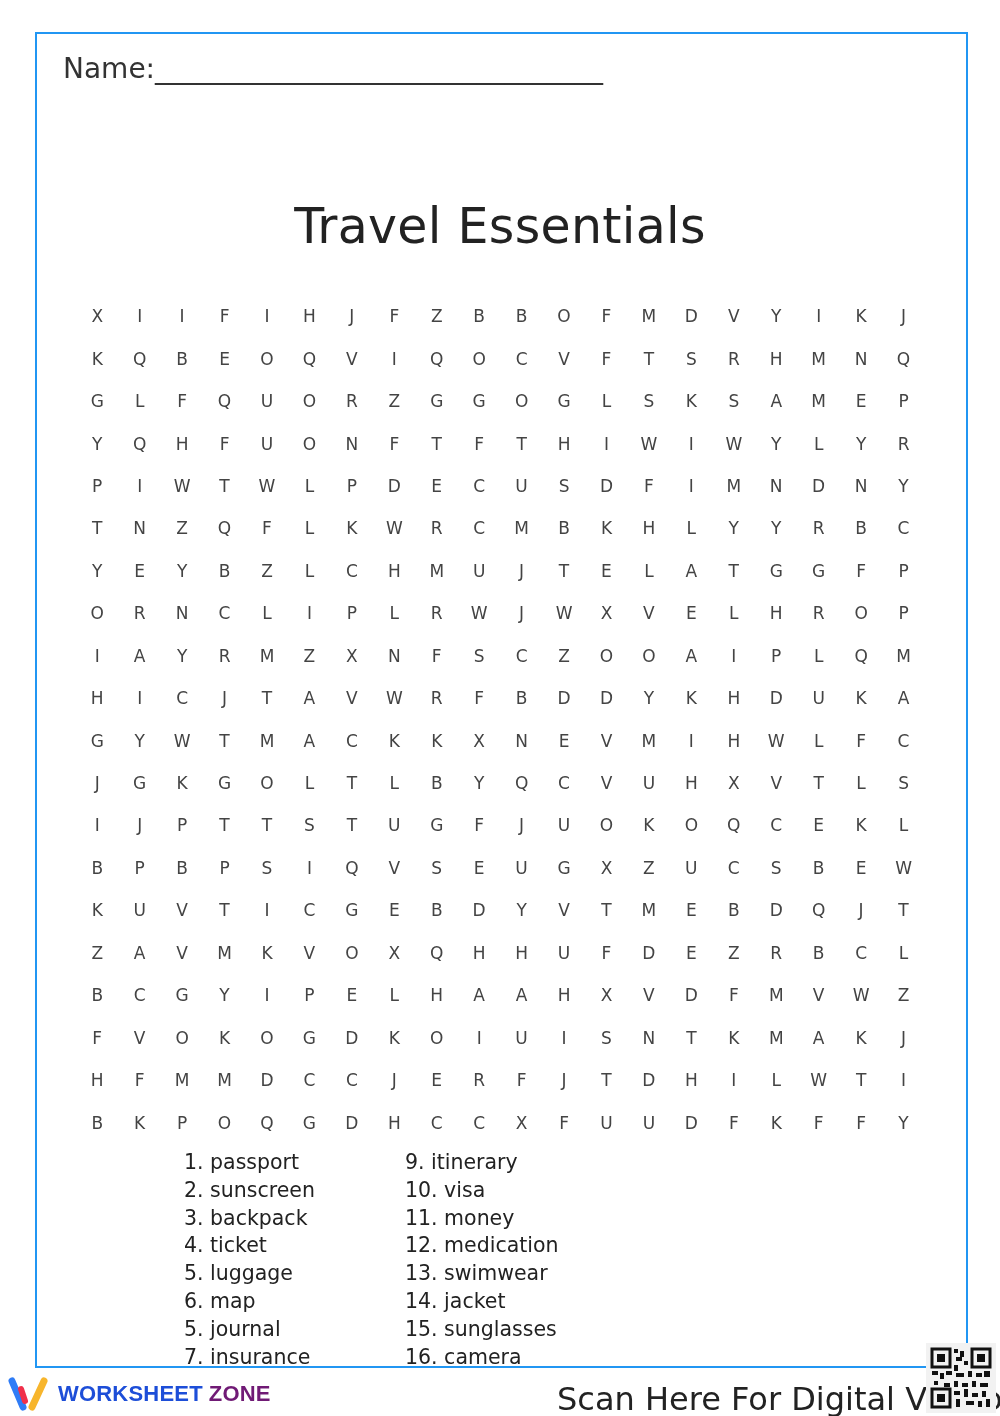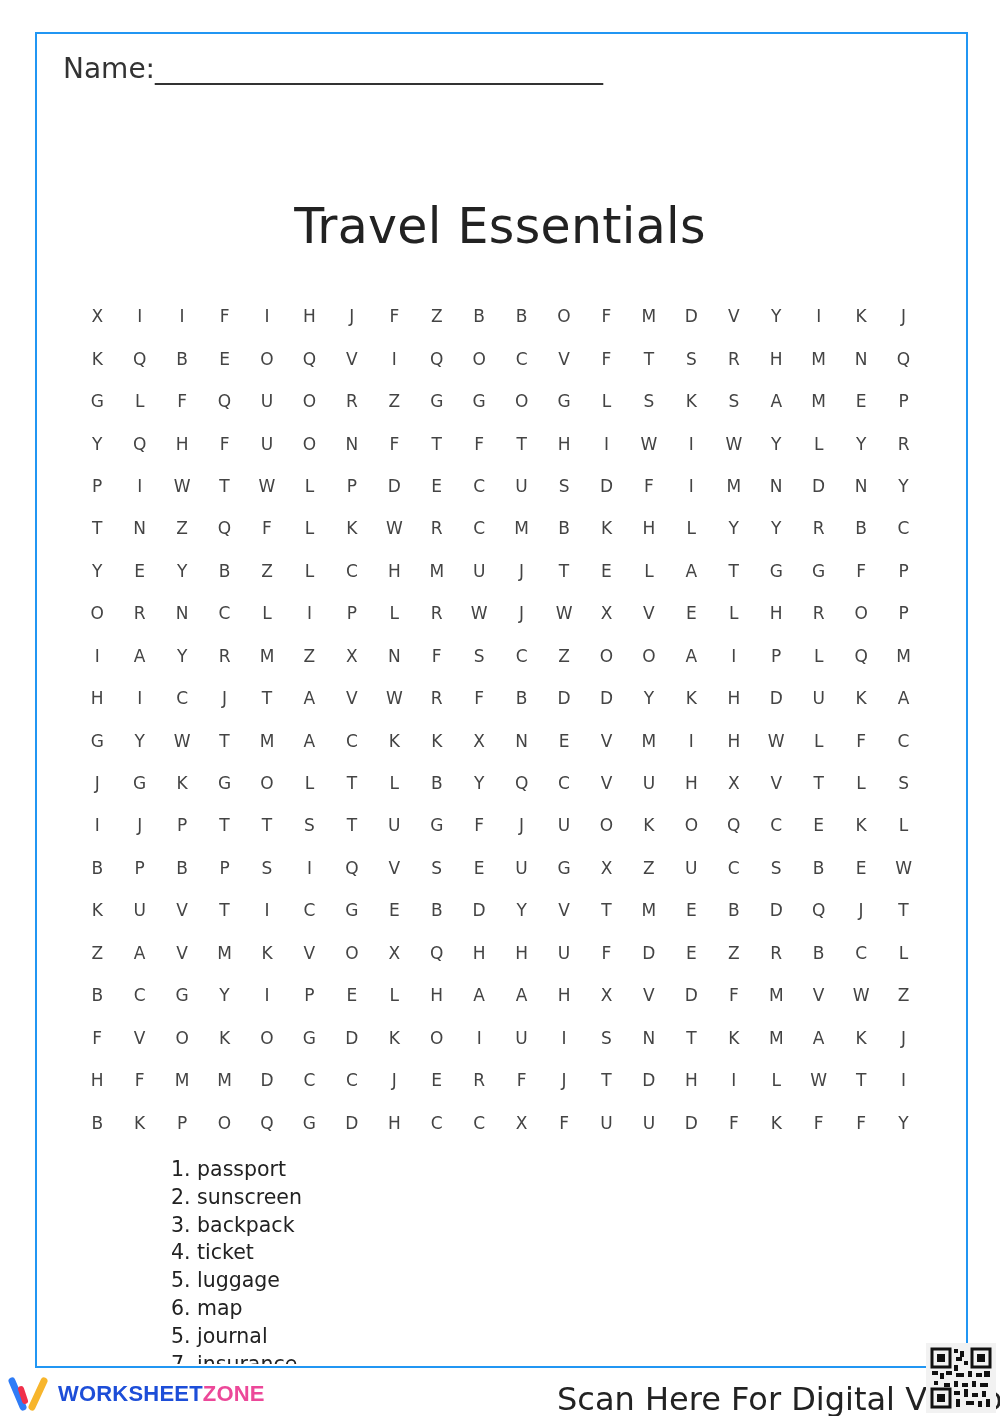--- a/index.html
+++ b/index.html
@@ -31,37 +31,37 @@
   }
   .cell {
     display: flex; align-items: center; justify-content: center;
     font-family: "DejaVu Sans", sans-serif; font-size: 17px; color: #444;
     font-weight: normal;
   }
   .words {
     position: absolute; top: 1149px; left: 0; width: 1000px; height: 215px; overflow: hidden;
   }
   .wcol { position: absolute; top: 0; }
-  .wcol.c1 { left: 171px; margin-top: 7px; }
+  .wcol.c1 { left: 184px; }
   .wcol.c2 { left: 405px; }
   .wcol.c3 { left: 624px; }
   .word {
     font-family: "DejaVu Sans", sans-serif; font-size: 20.5px; color: #222;
     line-height: 27.8px; height: 27.8px; white-space: nowrap;
   }
   .footer-logo {
     position: absolute; left: 8px; top: 1376px; height: 36px;
     display: flex; align-items: center;
   }
   .logo-text {
     font-family: "Liberation Sans", sans-serif; font-weight: bold; font-size: 22px;
     margin-left: 8px; letter-spacing: 0.2px;
   }
   .logo-text .w1 { color: #1d4ed8; }
-  .logo-text .w2 { color: #ec4899; }
+  .logo-text .w2 { color: #701a75; margin-left: 6px; }
   .scan-text {
     position: absolute; left: 557px; top: 1380px;
     font-family: "DejaVu Sans", sans-serif; font-size: 32px; color: #222;
     white-space: nowrap;
   }
   .qr {
     position: absolute; left: 926px; top: 1343px; width: 70px; height: 70px;
     background: #f2f2f2;
   }
 </style>
@@ -480,20 +480,30 @@
 <div class="words">
   <div class="wcol c1" id="wcol0">
       <div class="word">1. passport</div>
       <div class="word">2. sunscreen</div>
       <div class="word">3. backpack</div>
       <div class="word">4. ticket</div>
       <div class="word">5. luggage</div>
       <div class="word">6. map</div>
       <div class="word">5. journal</div>
       <div class="word">7. insurance</div>
+    </div>
+  <div class="wcol c2" id="wcol1">
+      <div class="word">9. itinerary</div>
+      <div class="word">10. visa</div>
+      <div class="word">11. money</div>
+      <div class="word">12. medication</div>
+      <div class="word">13. swimwear</div>
+      <div class="word">14. jacket</div>
+      <div class="word">15. sunglasses</div>
+      <div class="word">16. camera</div>
     </div>
 </div>
 
 <div class="footer-logo">
   <svg width="42" height="34" viewBox="0 0 42 34">
     <path d="M4 4 L15 30" stroke="#2F7CF6" stroke-width="7" stroke-linecap="round" fill="none"></path>
     <path d="M13 12 L17 24" stroke="#F0304A" stroke-width="6" stroke-linecap="round" fill="none"></path>
     <path d="M36 4 L24 30" stroke="#F7B52C" stroke-width="7" stroke-linecap="round" fill="none"></path>
   </svg>
   <span class="logo-text">

